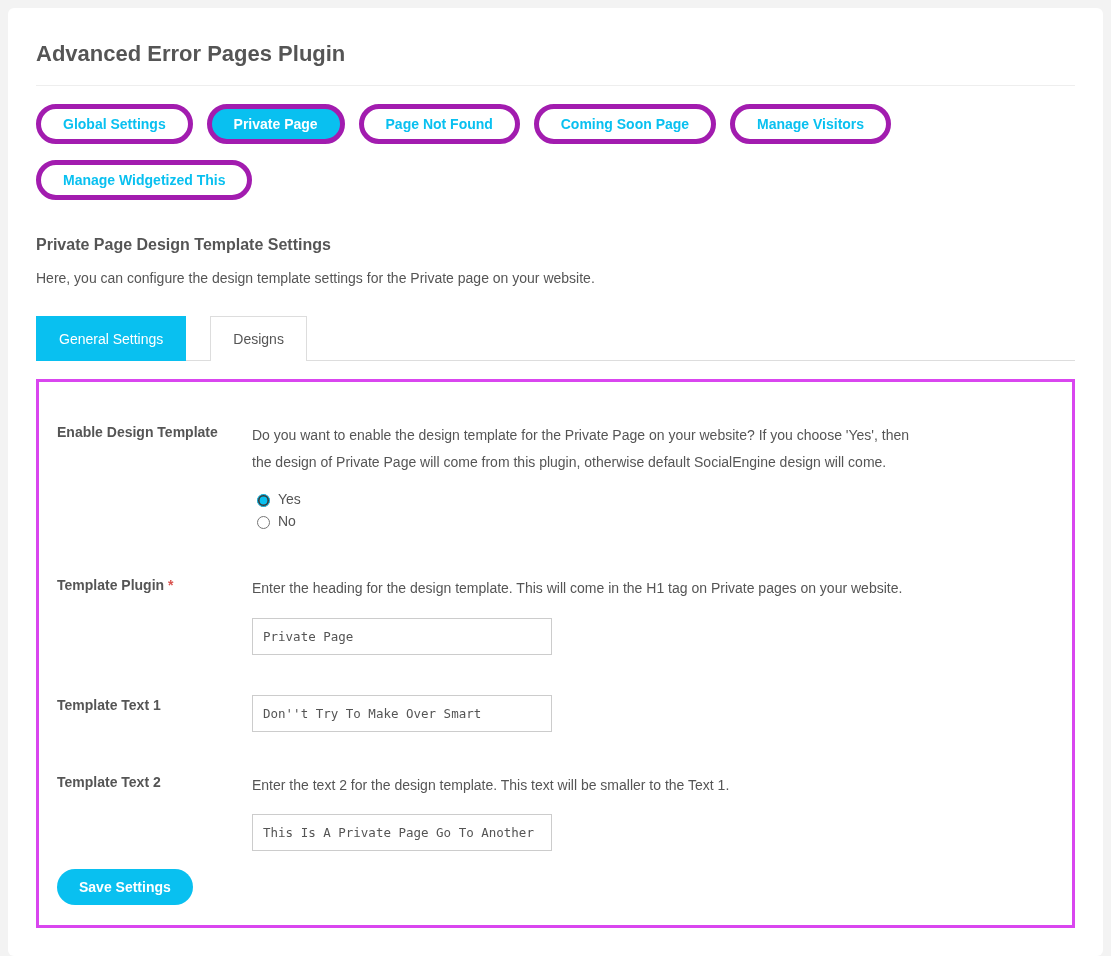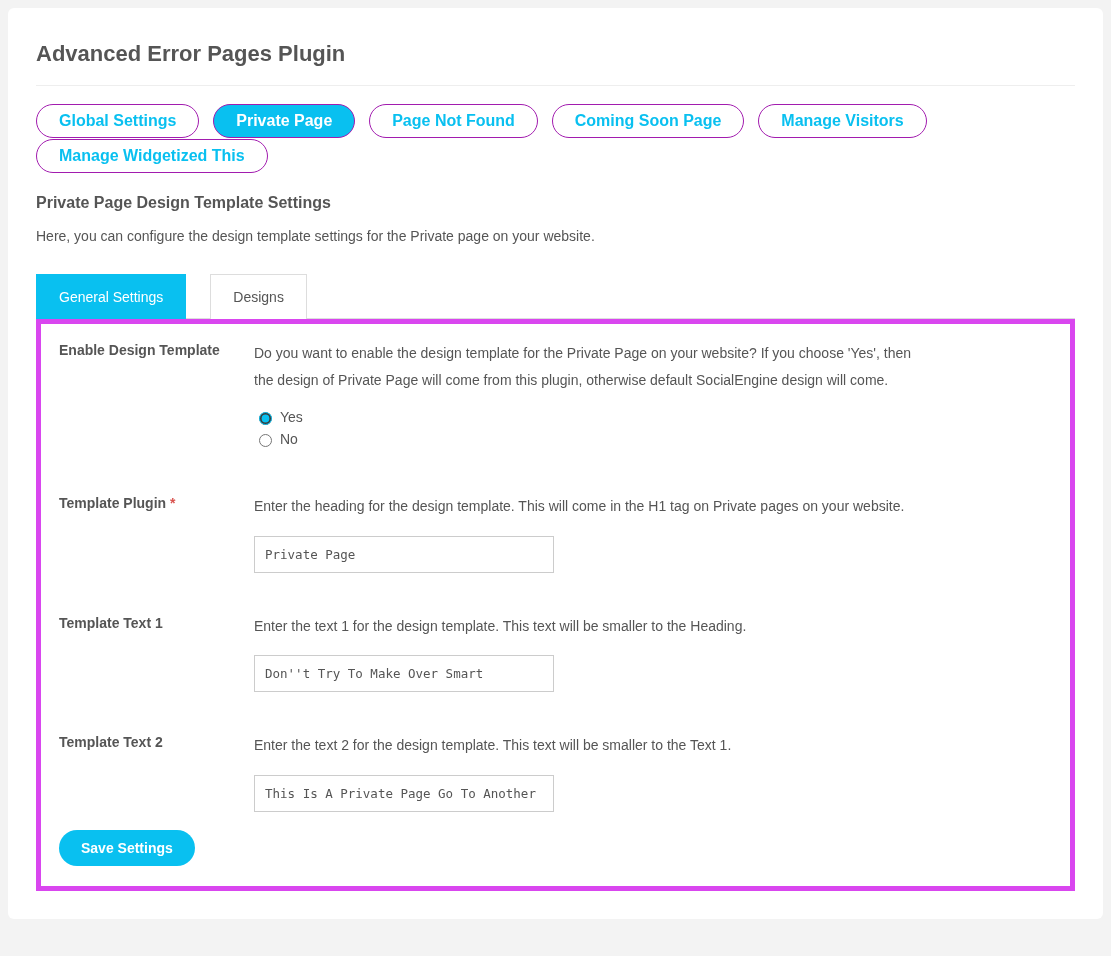--- a/index.html
+++ b/index.html
@@ -27,29 +27,29 @@
   .hr {
     border: none;
     border-top: 1px solid #eee;
     margin: 0 0 18px 0;
   }
   .pill-tabs {
     margin-bottom: 20px;
   }
   .pill-tabs .pill {
     display: inline-block;
-    border: 1px solid #a21caf;
+    border: 5px solid #a21caf;
     color: #09c0f0;
     background: #fff;
     border-radius: 20px;
     padding: 8px 22px;
     font-weight: bold;
-    font-size: 16px;
+    font-size: 14px;
     margin-right: 10px;
-    margin-bottom: 1px;
+    margin-bottom: 16px;
     cursor: pointer;
     line-height: 1;
   }
   .pill-tabs .pill.active {
     background: #09c0f0;
     color: #fff;
   }
   h2.section-title {
     font-size: 16px;
     font-weight: bold;
@@ -73,22 +73,23 @@
     color: #555;
     cursor: pointer;
     margin-bottom: -1px;
   }
   .sub-tabs .subtab.active {
     background: #09c0f0;
     color: #fff;
     border-color: #09c0f0;
   }
   .form-box {
-    border: 5px solid #d946ef;
-    padding: 16px 18px 20px 18px;
+    border: 3px solid #d946ef;
+    padding: 40px 18px 20px 18px;
+    margin-top: 18px;
   }
   .field-row {
     display: flex;
     margin-bottom: 40px;
   }
   .field-row:last-of-type { margin-bottom: 18px; }
   .field-label {
     width: 195px;
     flex-shrink: 0;
     font-weight: bold;
@@ -182,21 +183,20 @@
       <div class="field-body">
         <div class="help">Enter the heading for the design template. This will come in the H1 tag on Private pages on your website.</div>
         <input type="text" class="text-input" value="Private Page" style="">
       </div>
     </div>
 
     
     <div class="field-row">
       <div class="field-label">Template Text 1</div>
       <div class="field-body">
-        <div class="help">Enter the text 1 for the design template. This text will be smaller to the Heading.</div>
         <input type="text" class="text-input" value="Don''t Try To Make Over Smart" style="">
       </div>
     </div>
 
     
     <div class="field-row">
       <div class="field-label">Template Text 2</div>
       <div class="field-body">
         <div class="help">Enter the text 2 for the design template. This text will be smaller to the Text 1.</div>
         <input type="text" class="text-input" value="This Is A Private Page Go To Another Page An" style="">

